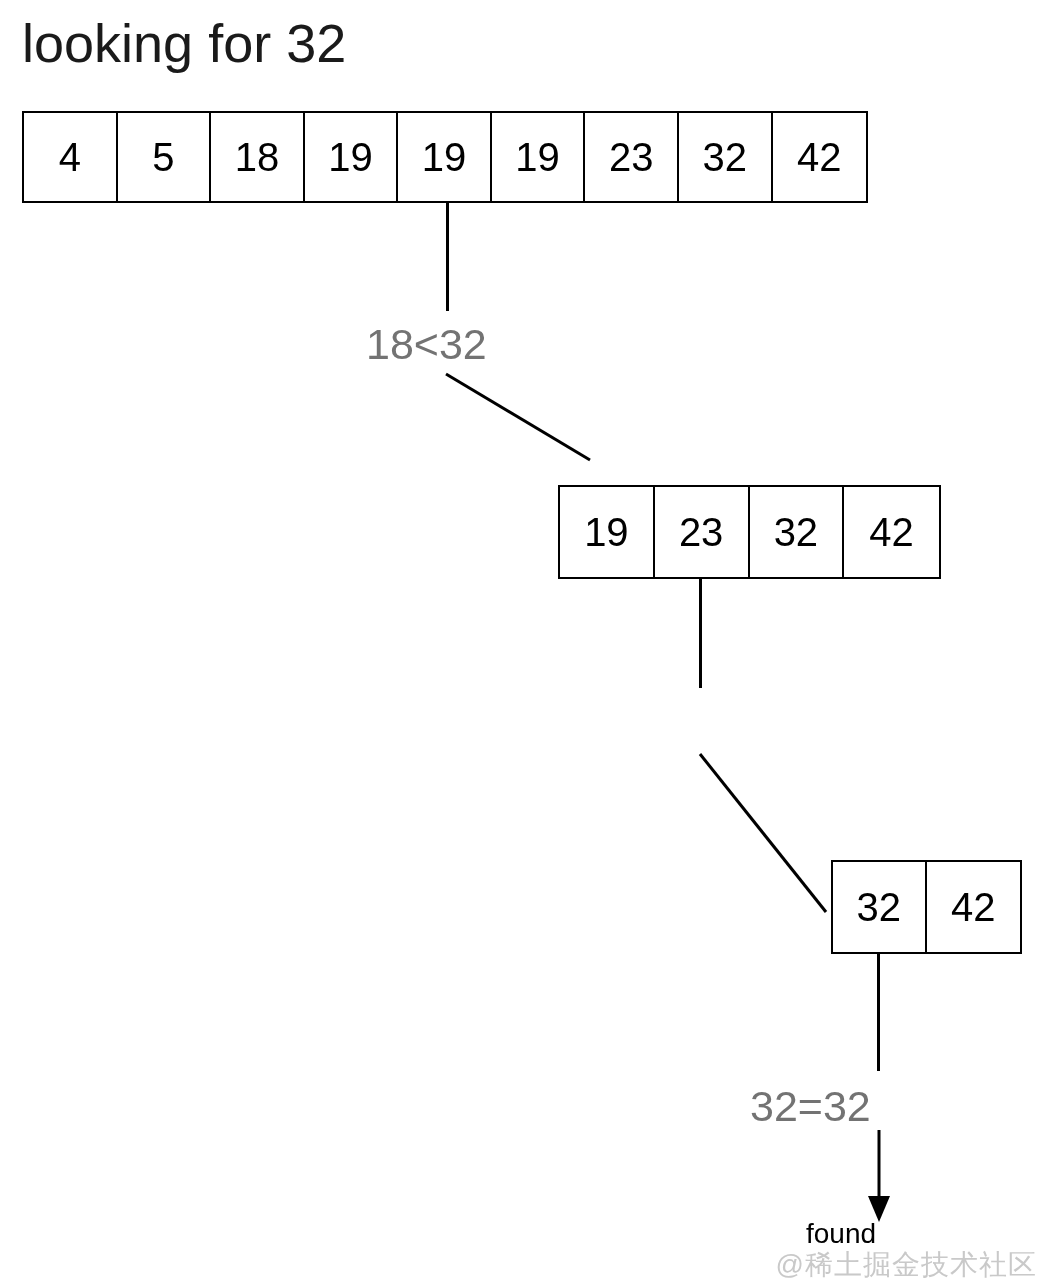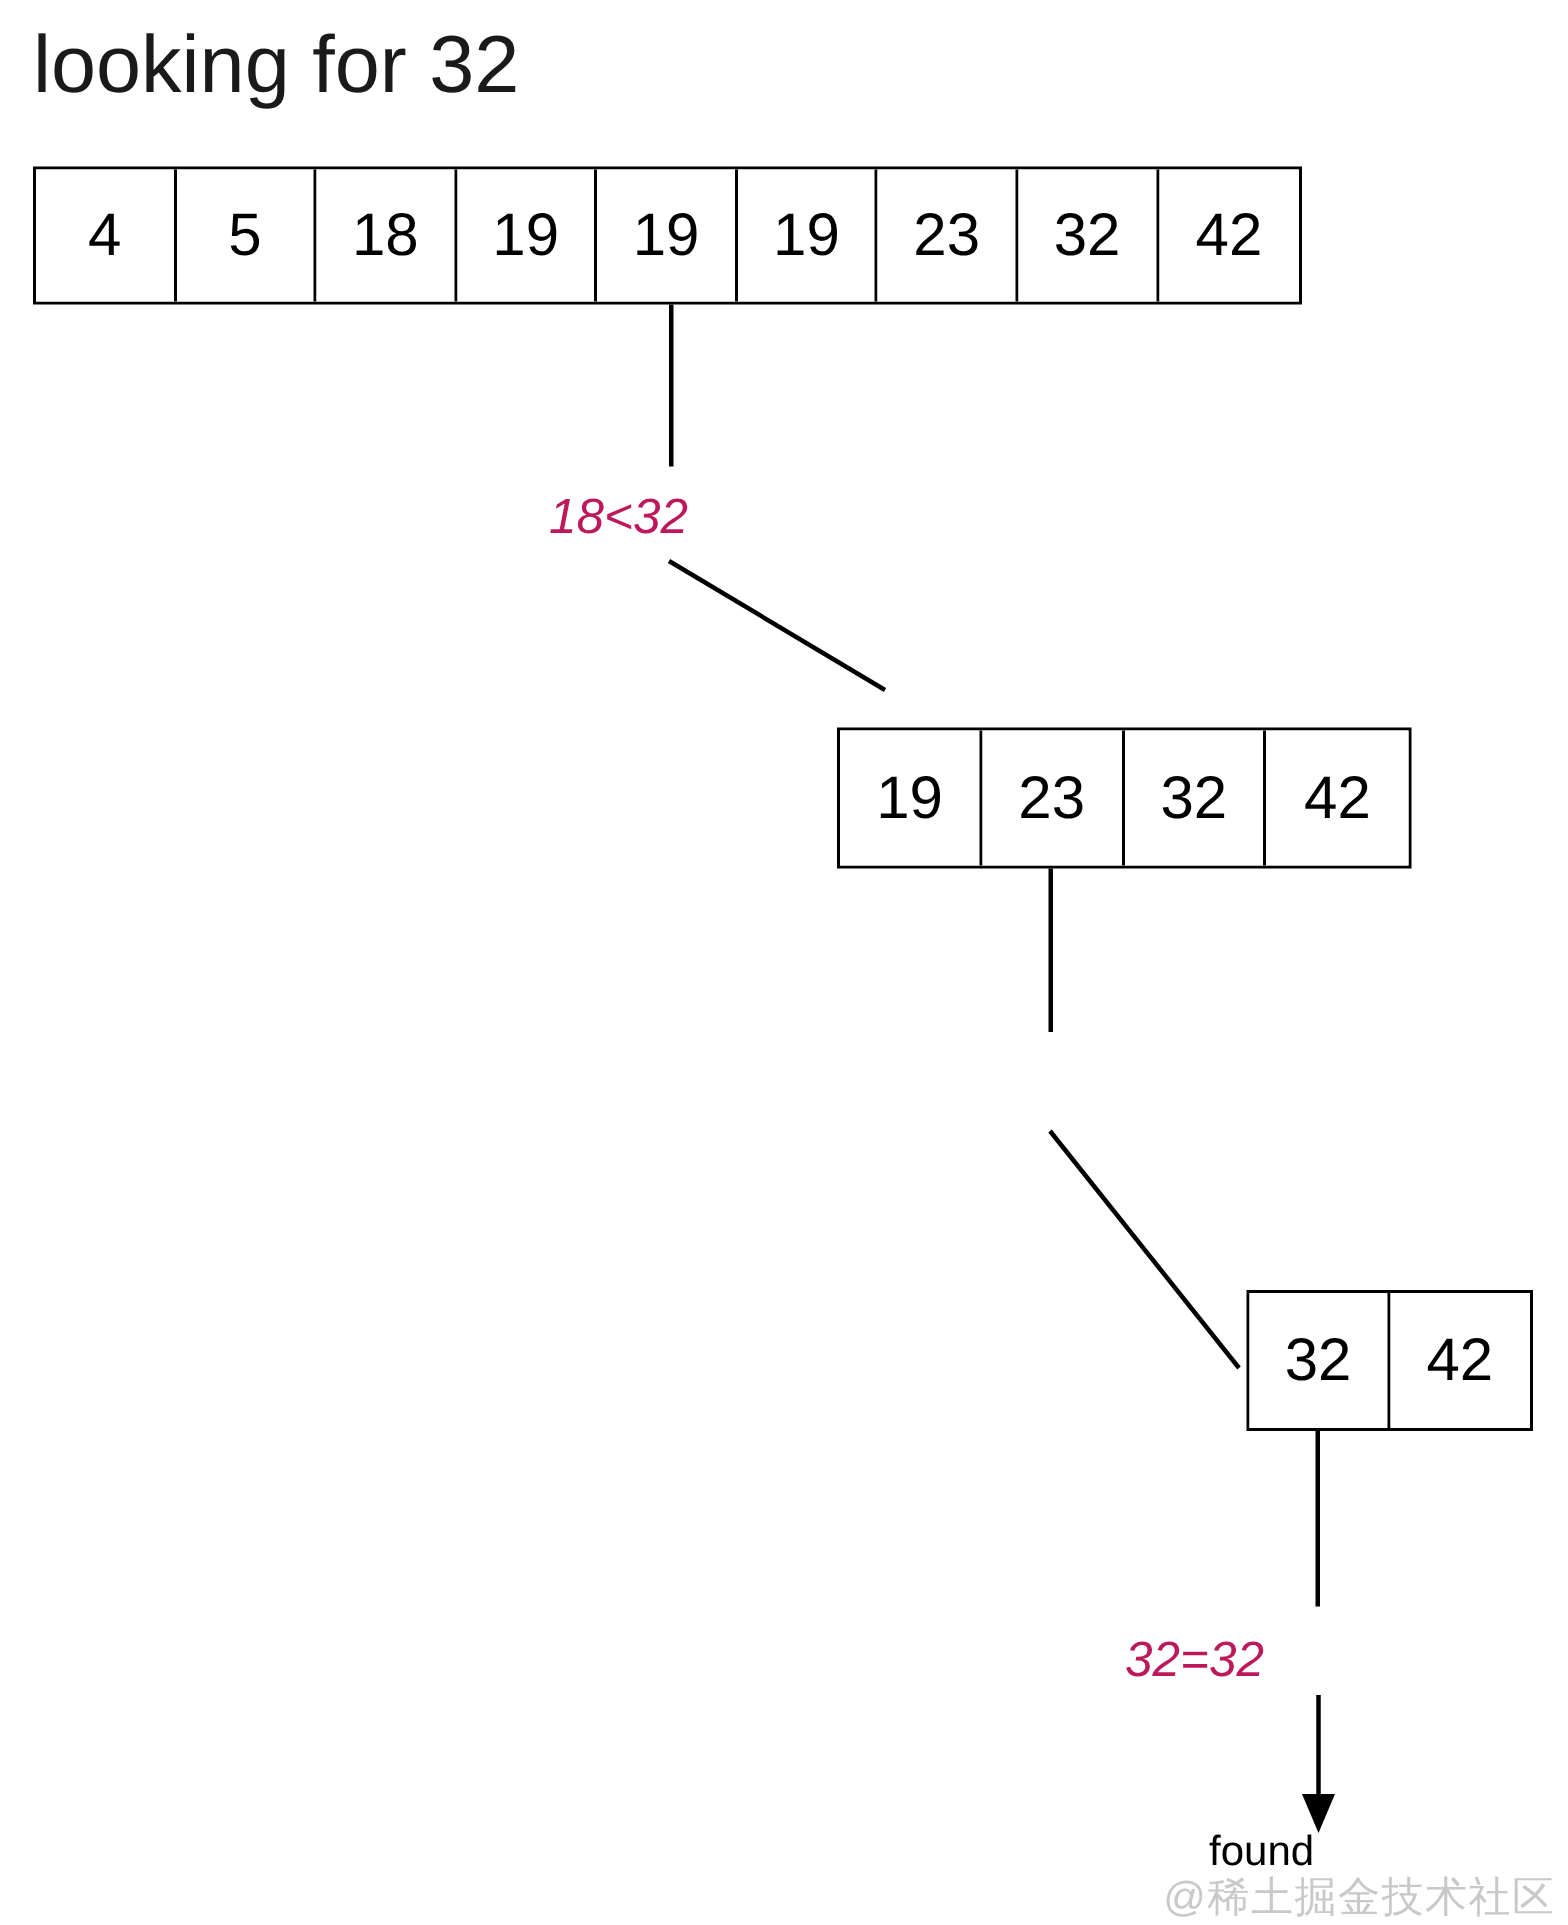--- a/index.html
+++ b/index.html
@@ -94,25 +94,24 @@
   #diag-2 { left: 694px; top: 748px; width: 140px; height: 172px; }
 
   .diag line {
     stroke: #000000;
     stroke-width: 3;
   }
 
   
   .cmp {
     position: absolute;
-    font-size: 33px;
+    font-size: 43px;
     line-height: 48px;
-    color: #be185d;
-    white-space: nowrap;
-    font-style: italic;
+    color: #737373;
+    white-space: nowrap;
   }
   #cmp-1 { left: 366px; top: 320px; }
   #cmp-2 { left: 619px; top: 703px; }
   #cmp-3 { left: 750px; top: 1082px; }
 
   
   #final-arrow {
     position: absolute;
     left: 855px;
     top: 1130px;

